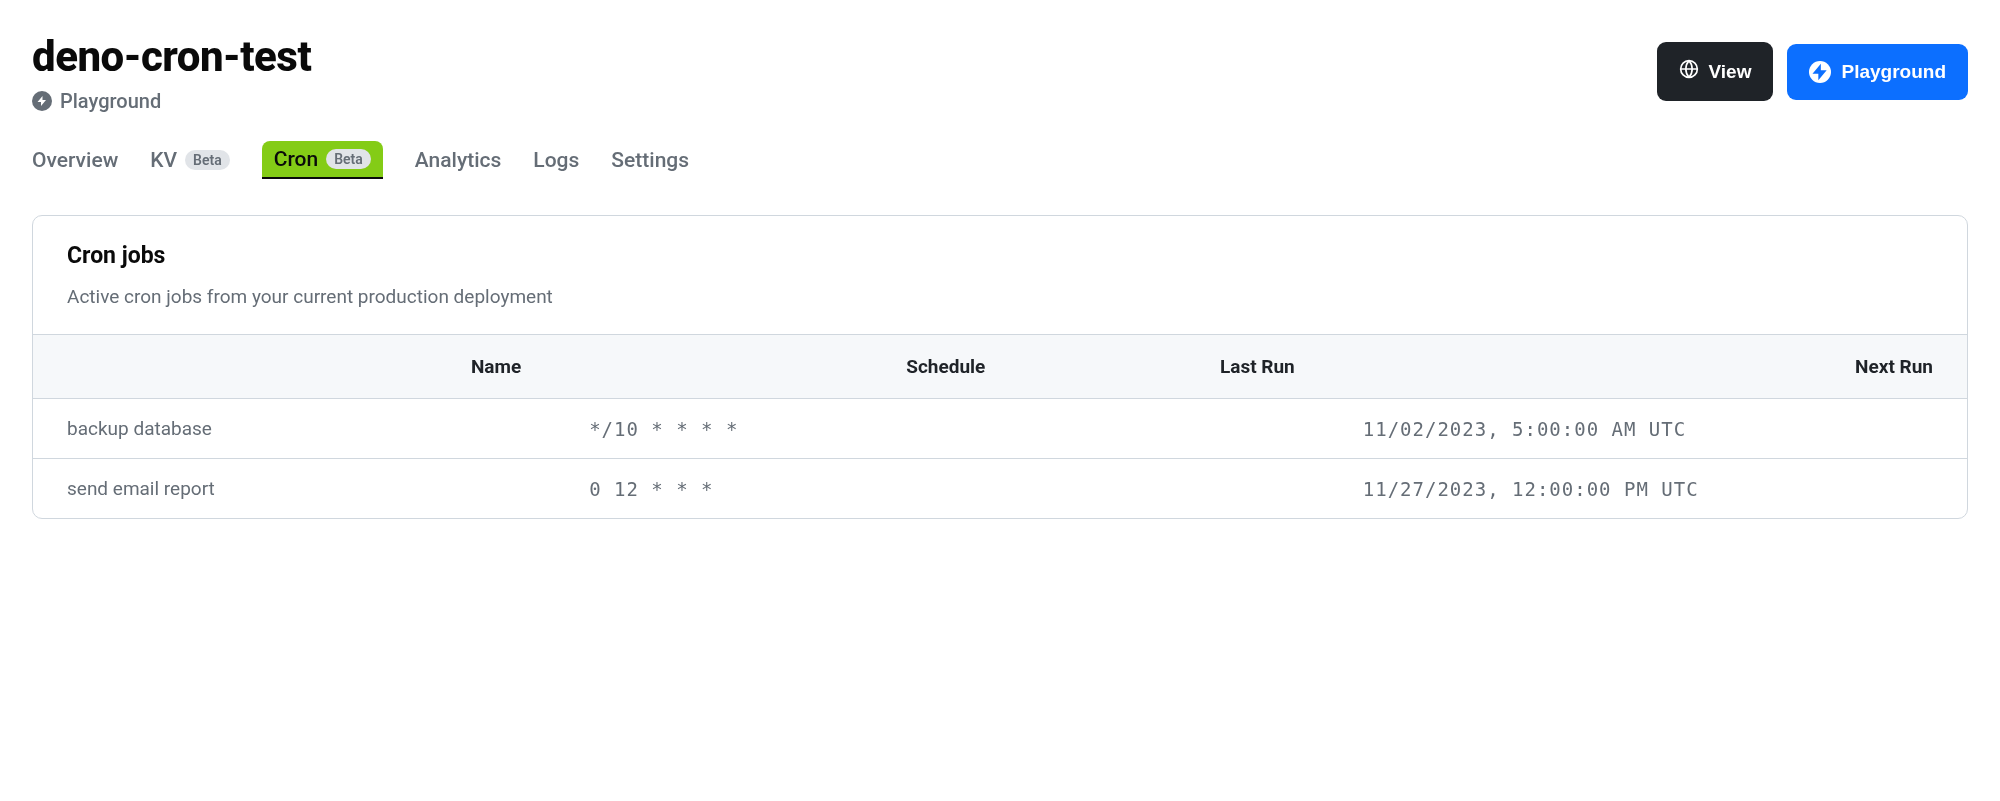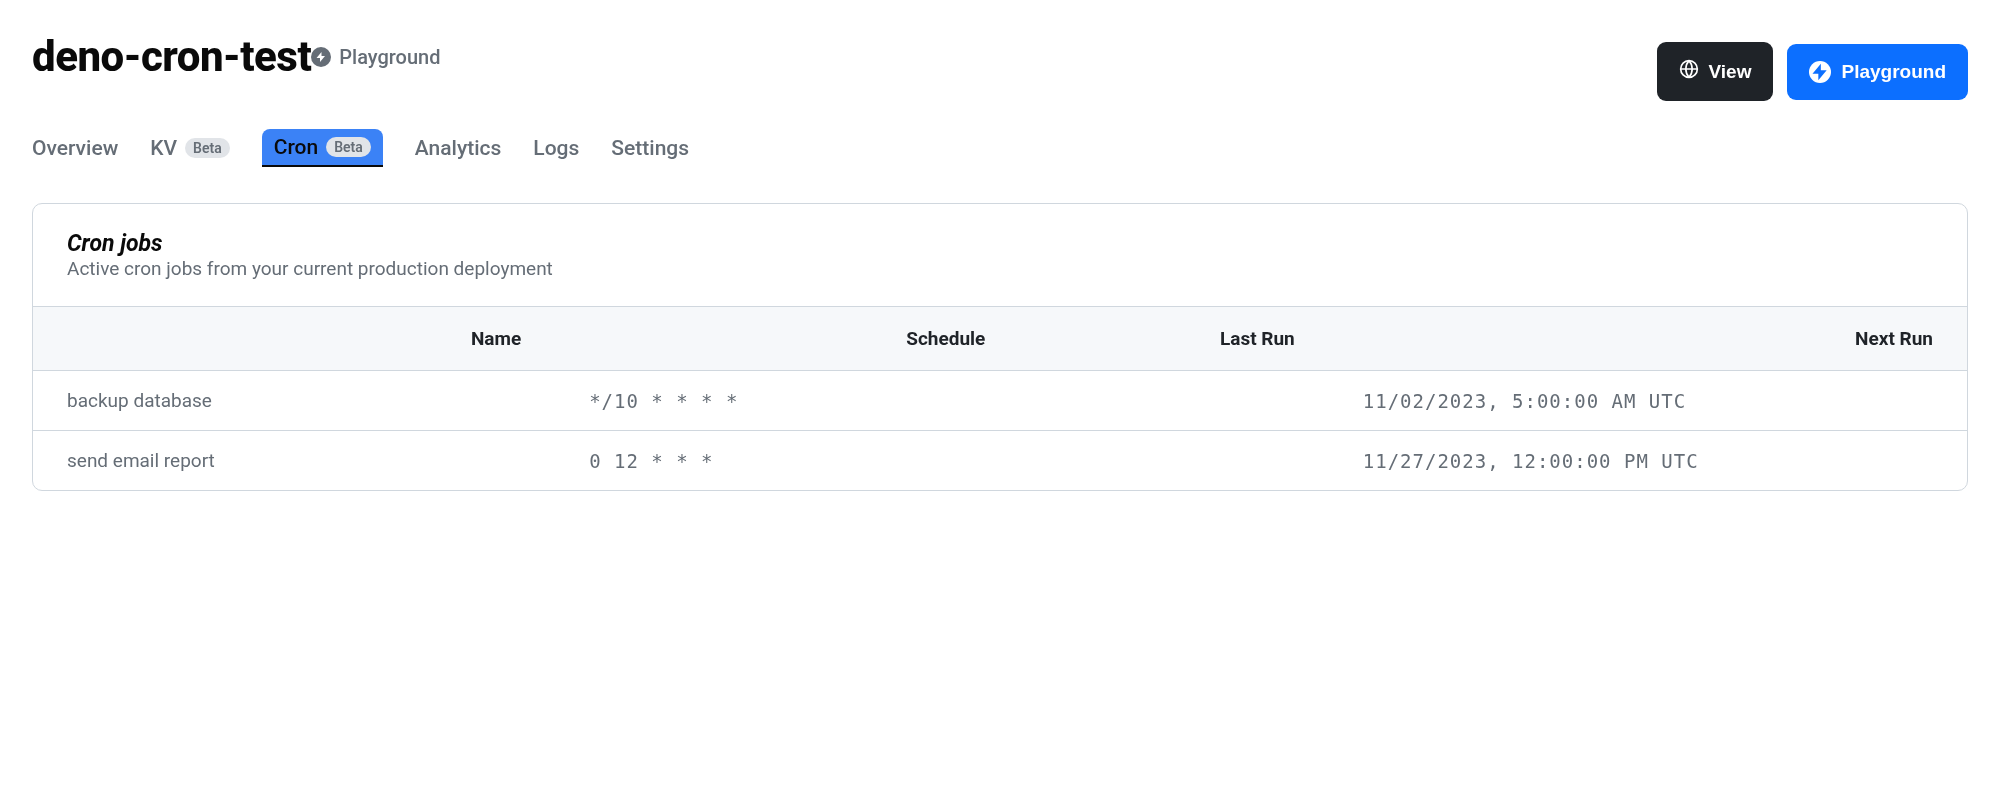--- a/index.html
+++ b/index.html
@@ -15,20 +15,22 @@
       font-size: 16px;
     }
     .header-row {
       display: flex;
       justify-content: space-between;
       align-items: flex-start;
       margin-bottom: 28px;
     }
     .title-block {
       display: flex;
+      flex-direction: column;
+      gap: 8px;
     }
     .page-title {
       font-size: 42px;
       font-weight: 800;
       color: #0a0a0a;
       letter-spacing: -0.5px;
     }
     .subtitle-row {
       display: flex;
       align-items: center;
@@ -93,21 +95,21 @@
       gap: 8px;
       font-size: 21px;
       font-weight: 500;
       color: #656d76;
       cursor: pointer;
       padding: 6px 0;
     }
     .tab.active {
       color: #0a0a0a;
       border-bottom: 2px solid #0a0a0a;
-      background: #3b82f6;
+      background: #84cc16;
       padding: 6px 12px;
       border-radius: 8px 8px 0 0;
       justify-content: flex-end;
     }
     .badge {
       display: inline-block;
       background: #e1e4e8;
       color: #656d76;
       font-size: 14px;
       font-weight: 600;
@@ -119,22 +121,21 @@
       border-radius: 10px;
       overflow: hidden;
     }
     .panel-header {
       padding: 26px 34px;
     }
     .panel-title {
       font-size: 23px;
       font-weight: 700;
       color: #0a0a0a;
-      margin-bottom: 0;
-      font-style: italic;
+      margin-bottom: 16px;
     }
     .panel-desc {
       font-size: 19px;
       color: #656d76;
     }
     .table {
       width: 100%;
       border-collapse: collapse;
     }
     .table thead tr {

